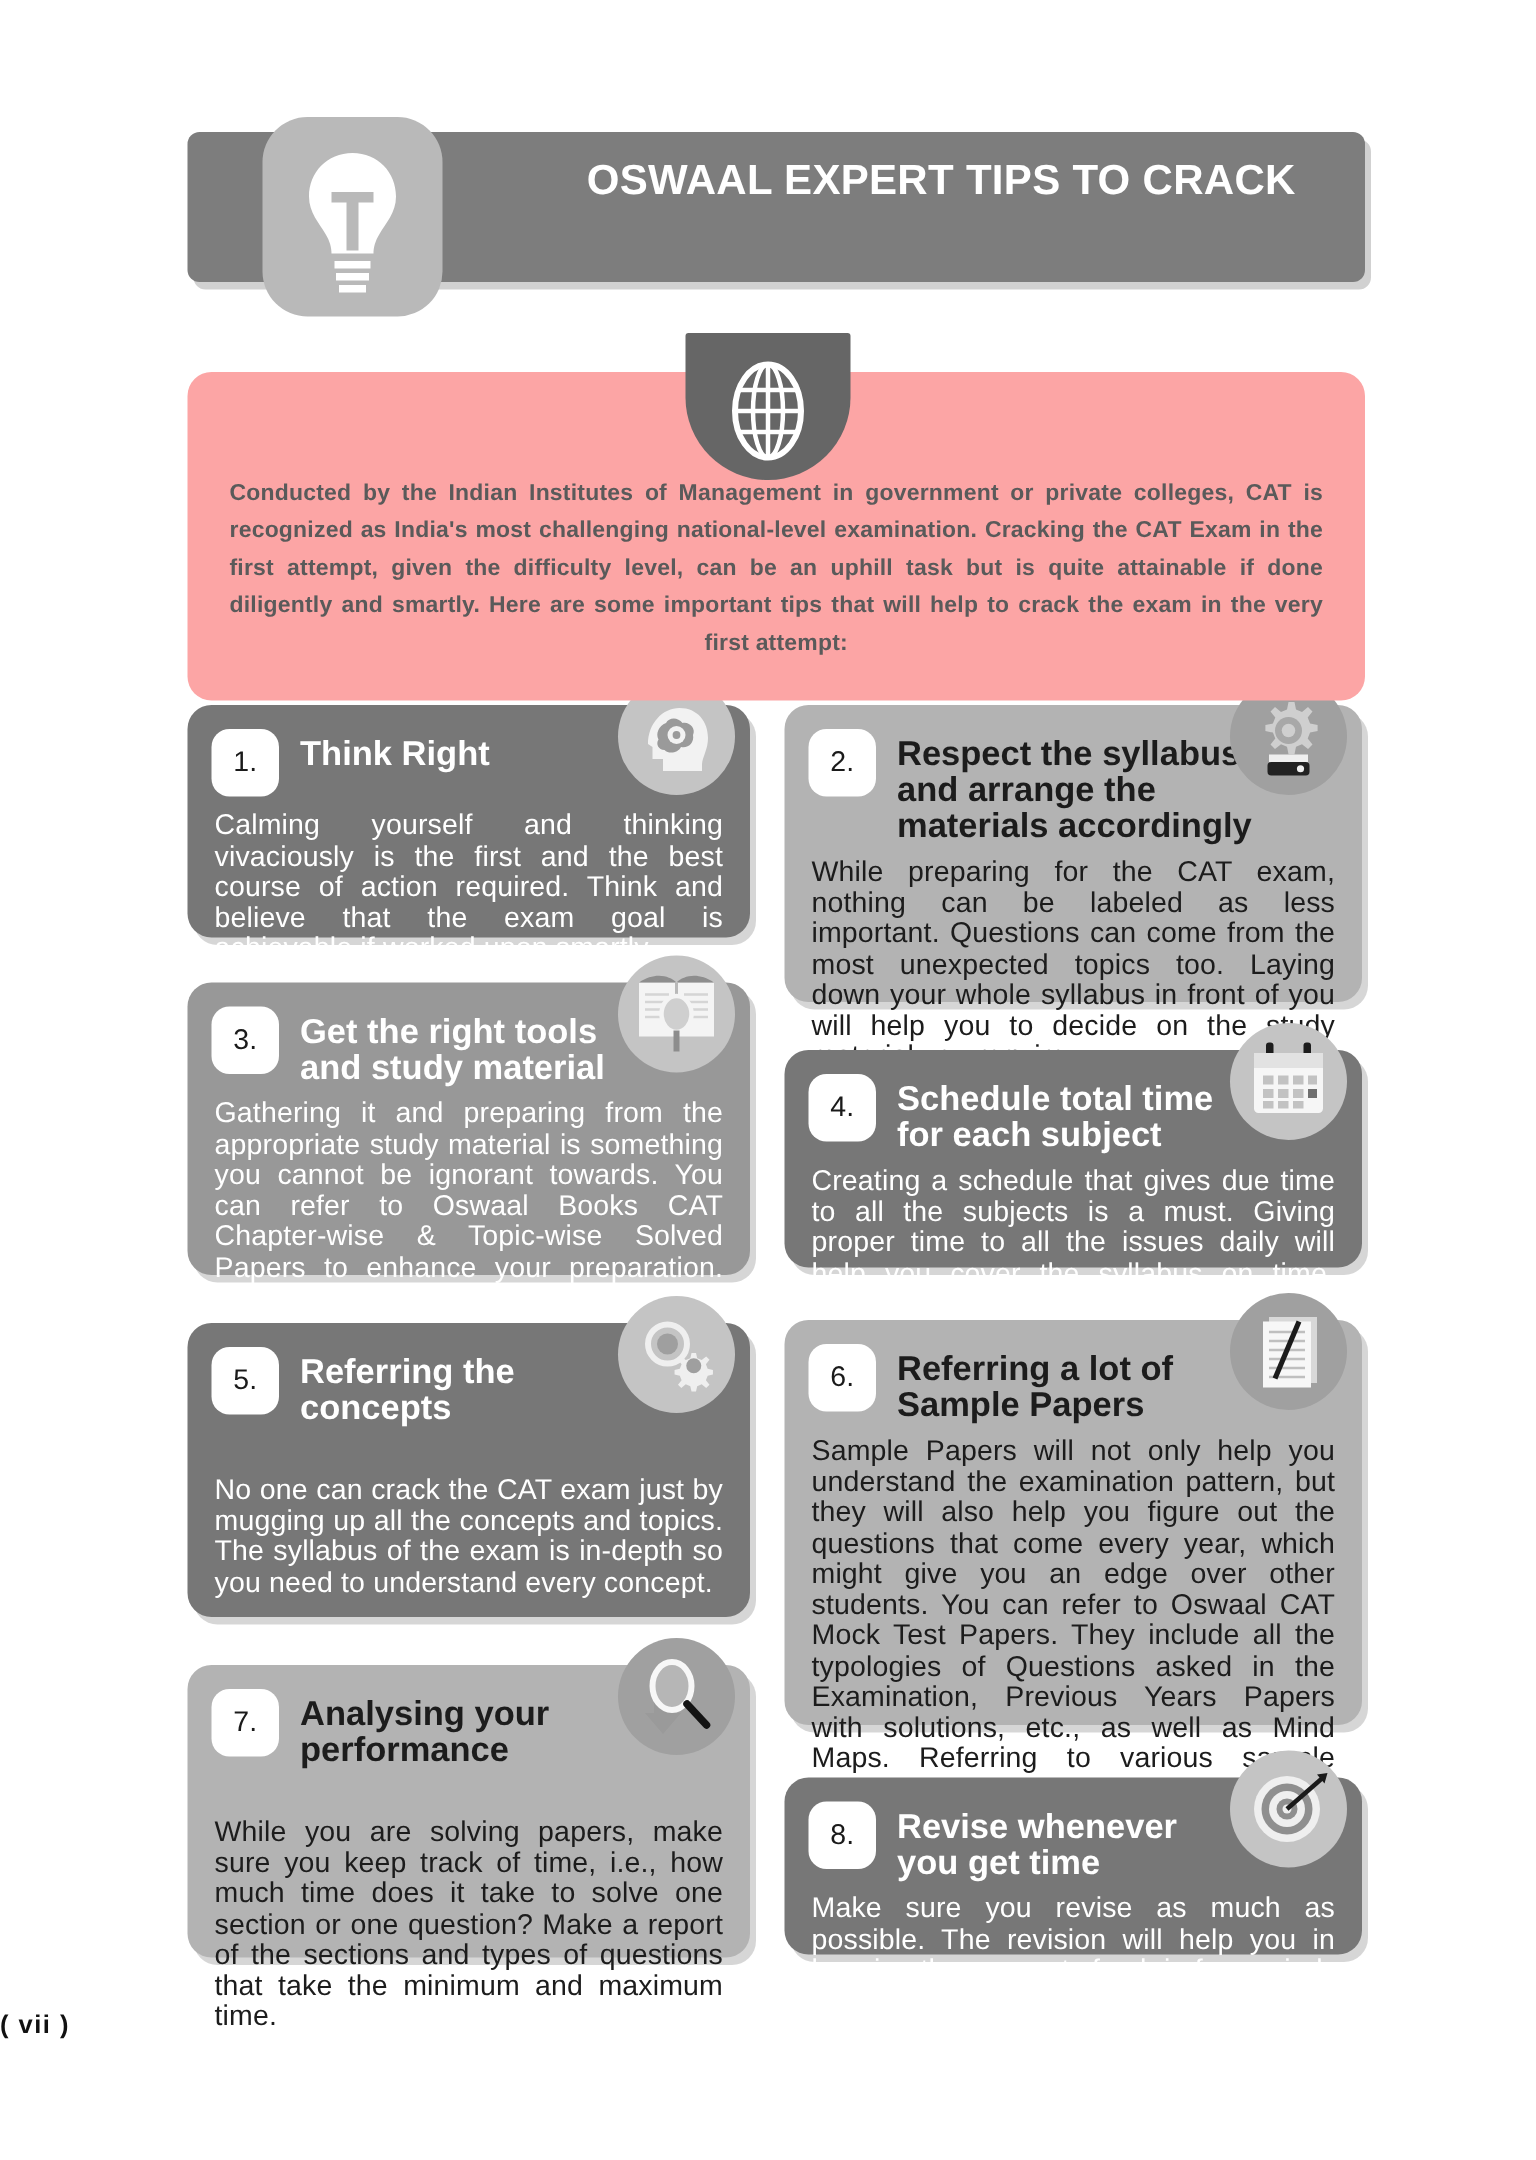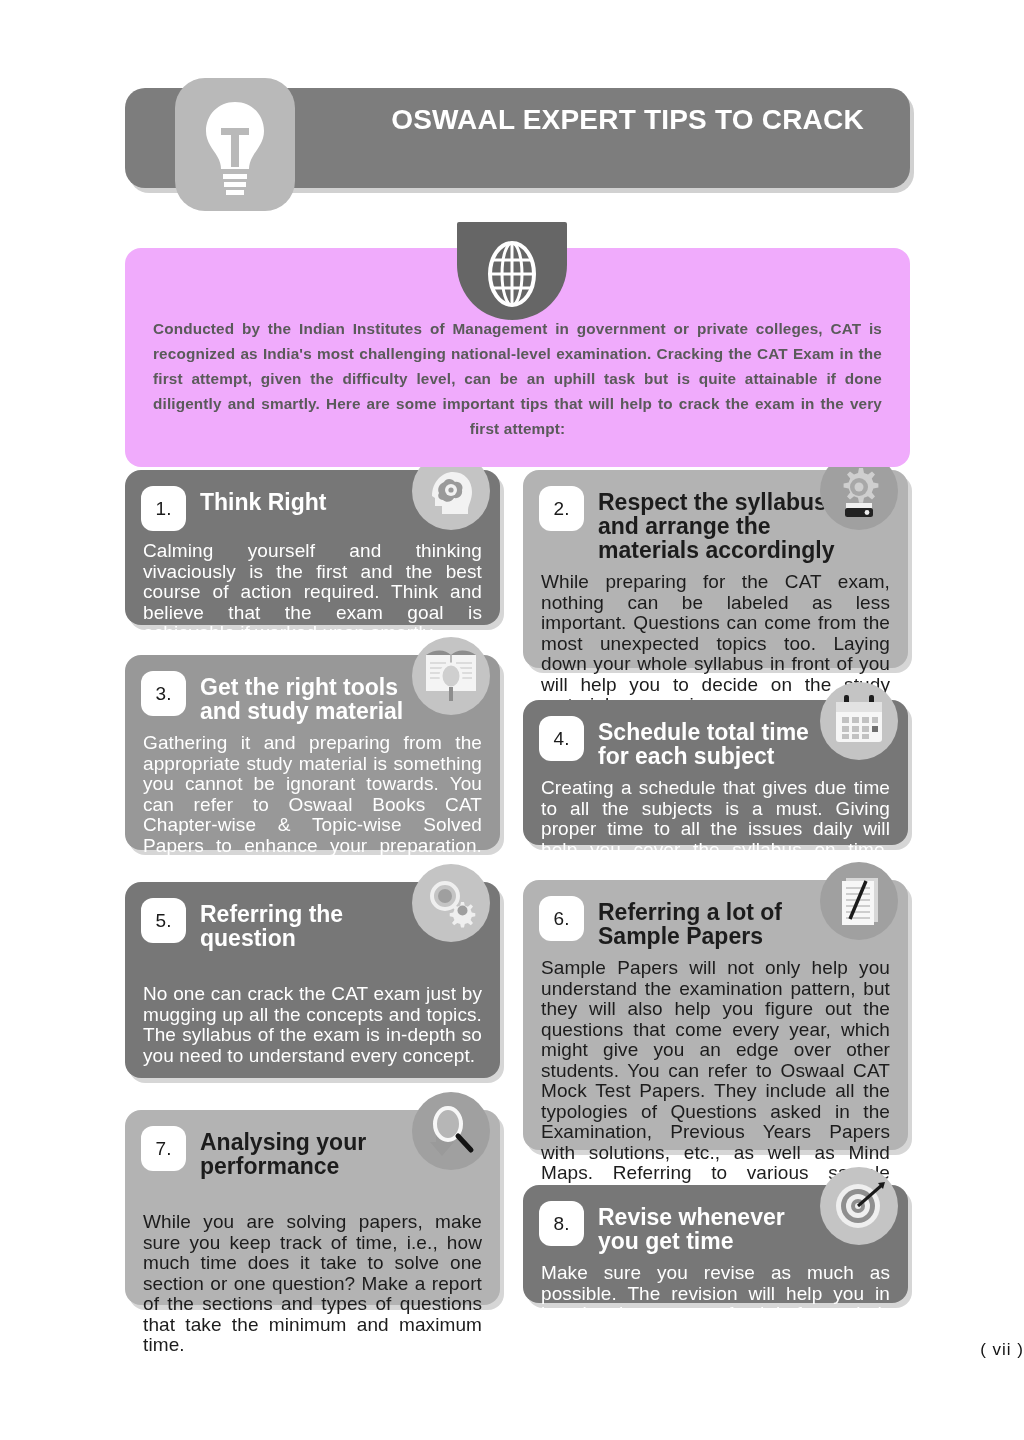--- a/index.html
+++ b/index.html
@@ -14,21 +14,21 @@
     position:absolute;inset:0;
     padding:0;
   }
 
   
   .header{
     position:absolute;left:125px;top:88px;width:785px;height:104px;
   }
   .header-bar{
     position:absolute;left:0;top:0;width:785px;height:100px;
-    background:#7d7d7d;border-radius:20px;
+    background:#7d7d7d;border-radius:8px;
     box-shadow:4px 5px 0 rgba(0,0,0,0.18);
   }
   .header-title{
     position:absolute;left:230px;top:14px;width:545px;
     text-align:center;
     color:#ffffff;
     font-weight:bold;
     font-size:28px;
     line-height:36px;
     letter-spacing:0.2px;
@@ -46,21 +46,21 @@
   .intro-wrap{position:absolute;left:125px;top:248px;width:785px;}
   .intro-badge{
     position:absolute;left:332px;top:-26px;width:110px;height:98px;
     background:#666666;
     border-radius:2px 2px 55px 55px;
     z-index:2;
   }
   .intro-badge .globe{position:absolute;left:50%;top:18px;transform:translateX(-50%);}
   .intro-box{
     position:relative;
-    background:#f0abfc;border-radius:16px;
+    background:#fca5a5;border-radius:16px;
     padding:68px 28px 26px 28px;
     z-index:1;
   }
   .intro-text{
     color:#5a5a5a;
     font-weight:bold;
     font-size:15.3px;
     line-height:25px;
     text-align:justify;
     text-align-last:center;
@@ -116,22 +116,22 @@
     background:#c9c9c9;
     display:flex;align-items:center;justify-content:center;
     overflow:hidden;
   }
   .icon-circle.on-light{background:#a0a0a0;}
   .icon-circle.on-dark{background:#c4c4c4;}
 
   
   .page-no{
     position:absolute;left:0;right:0;top:1340px;
-    text-align:right;
-    font-size:17px;font-weight:normal;color:#111;
+    text-align:left;
+    font-size:17px;font-weight:bold;color:#111;
     letter-spacing:1px;
   }
 </style>
 </head>
 <body>
 
 <div class="page">
 
   <div class="header">
     <div class="header-bar">
@@ -271,21 +271,21 @@
       </div>
     </div>
     <div class="card-body">Creating a schedule that gives due time to all the subjects is a must. Giving proper time to all the issues daily will help you cover the syllabus on time, giving you enough time for revision.</div>
   </div>
 
   <div class="card dark" style="left:125px;top:882px;width:375px;height:196px;">
     <div class="card-head">
       <div class="num-badge">5.</div>
       <div class="card-title">
         <span>Referring the</span>
-        <span>question</span>
+        <span>concepts</span>
       </div>
       <div class="icon-circle on-dark">
         <svg width="58" height="58" viewBox="0 0 58 58">
           <circle cx="23" cy="22" r="13" fill="none" stroke="#efefef" stroke-width="4"></circle>
           <circle cx="23" cy="22" r="7" fill="#9f9f9f"></circle>
           <path d="M39 28 l3 0 .8 3.5 3 1.2 3-2.4 2.2 2.2 -2.4 3 1.2 3 3.5 .8 0 3 -3.5 .8 -1.2 3 2.4 3 -2.2 2.2 -3-2.4 -3 1.2 -.8 3.5 -3 0 -.8-3.5 -3-1.2 -3 2.4 -2.2-2.2 2.4-3 -1.2-3 -3.5-.8 0-3 3.5-.8 1.2-3 -2.4-3 2.2-2.2 3 2.4 3-1.2z" fill="#efefef"></path>
           <circle cx="40.5" cy="36.5" r="5" fill="#9f9f9f"></circle>
         </svg>
       </div>
     </div>

